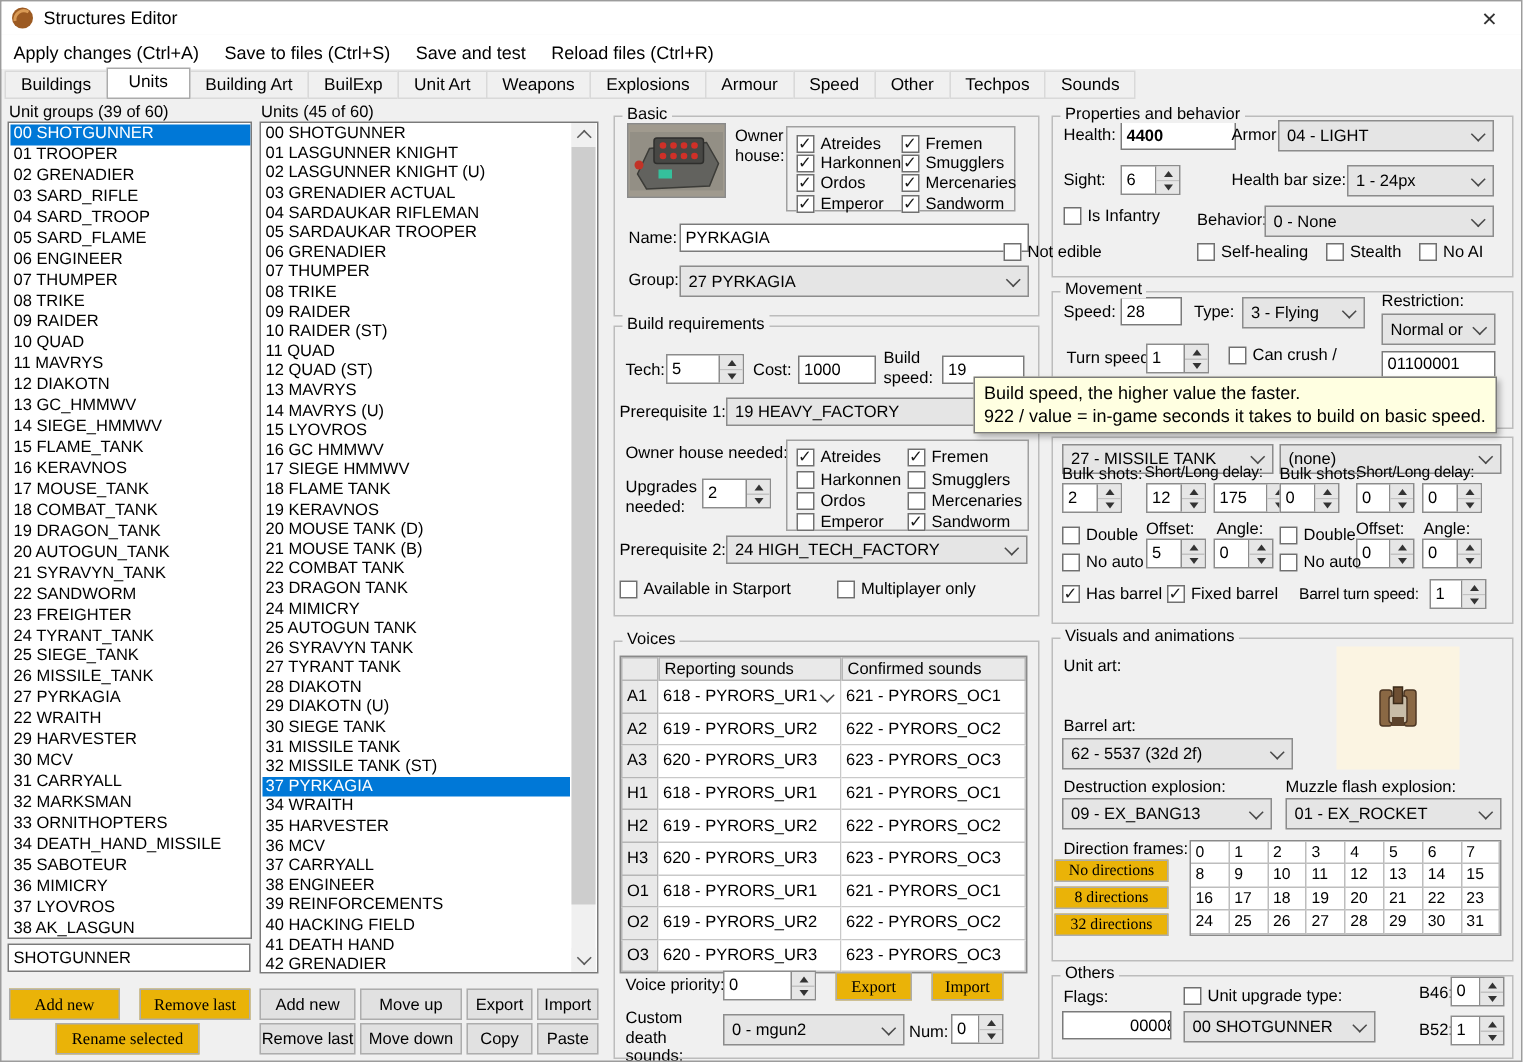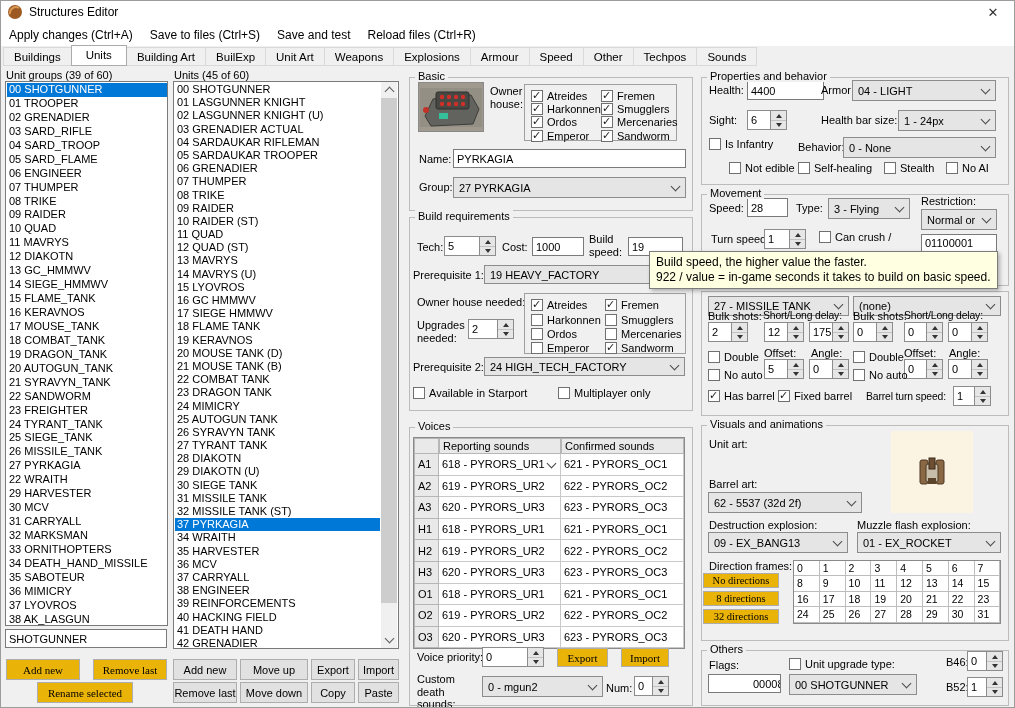--- a/index.html
+++ b/index.html
@@ -446,21 +446,21 @@
       <div class="v">0</div>
       <div class="btns">
         <div class="up"></div>
         <div class="dn"></div>
       </div>
     </div>
 
   <div class="gb" style="left:700px;top:76px;width:308px;height:108px"></div>
   <div class="gbt" style="left:706px;top:69px">Properties and behavior</div>
   <div class="lbl" style="left:708px;top:83px">Health:</div>
-  <input class="tin" style="left: 746px; top: 80px; width: 77px; height: 19px;" value="4400">
+  <input class="tin" style="left: 746px; top: 80px; width: 77px; height: 19px; font-weight: bold;" value="4400">
   <div class="lbl" style="left:820px;top:83px">Armor:</div>
   <div class="combo" style="left:851px;top:79px;width:144px">
       <span>04 - LIGHT</span>
       <span class="chev"></span>
     </div>
   <div class="lbl" style="left:708px;top:113px">Sight:</div>
   <div class="spin" style="left:746px;top:109px;width:40px">
       <div class="v">6</div>
       <div class="btns">
         <div class="up"></div>
@@ -474,21 +474,21 @@
     </div>
   <div class="cbrow abs" style="left:708px;top:137px">
       <span class="cb"></span>
       <span class="t">Is Infantry</span>
     </div>
   <div class="lbl" style="left:797px;top:140px">Behavior:</div>
   <div class="combo" style="left:842px;top:136px;width:153px">
       <span>0 - None</span>
       <span class="chev"></span>
     </div>
-  <div class="cbrow abs" style="left:728px;top:161px">
+  <div class="cbrow abs" style="left:668px;top:161px">
       <span class="cb"></span>
       <span class="t">Not edible</span>
     </div>
   <div class="cbrow abs" style="left:797px;top:161px">
       <span class="cb"></span>
       <span class="t">Self-healing</span>
     </div>
   <div class="cbrow abs" style="left:883px;top:161px">
       <span class="cb"></span>
       <span class="t">Stealth</span>
@@ -546,21 +546,21 @@
         <div class="dn"></div>
       </div>
     </div>
   <div class="spin" style="left:763px;top:321px;width:40px">
       <div class="v">12</div>
       <div class="btns">
         <div class="up"></div>
         <div class="dn"></div>
       </div>
     </div>
-  <div class="spin" style="left:808px;top:321px;width:40px">
+  <div class="spin" style="left:808px;top:321px;width:52px">
       <div class="v">175</div>
       <div class="btns">
         <div class="up"></div>
         <div class="dn"></div>
       </div>
     </div>
   <div class="spin" style="left:852px;top:321px;width:40px">
       <div class="v">0</div>
       <div class="btns">
         <div class="up"></div>

